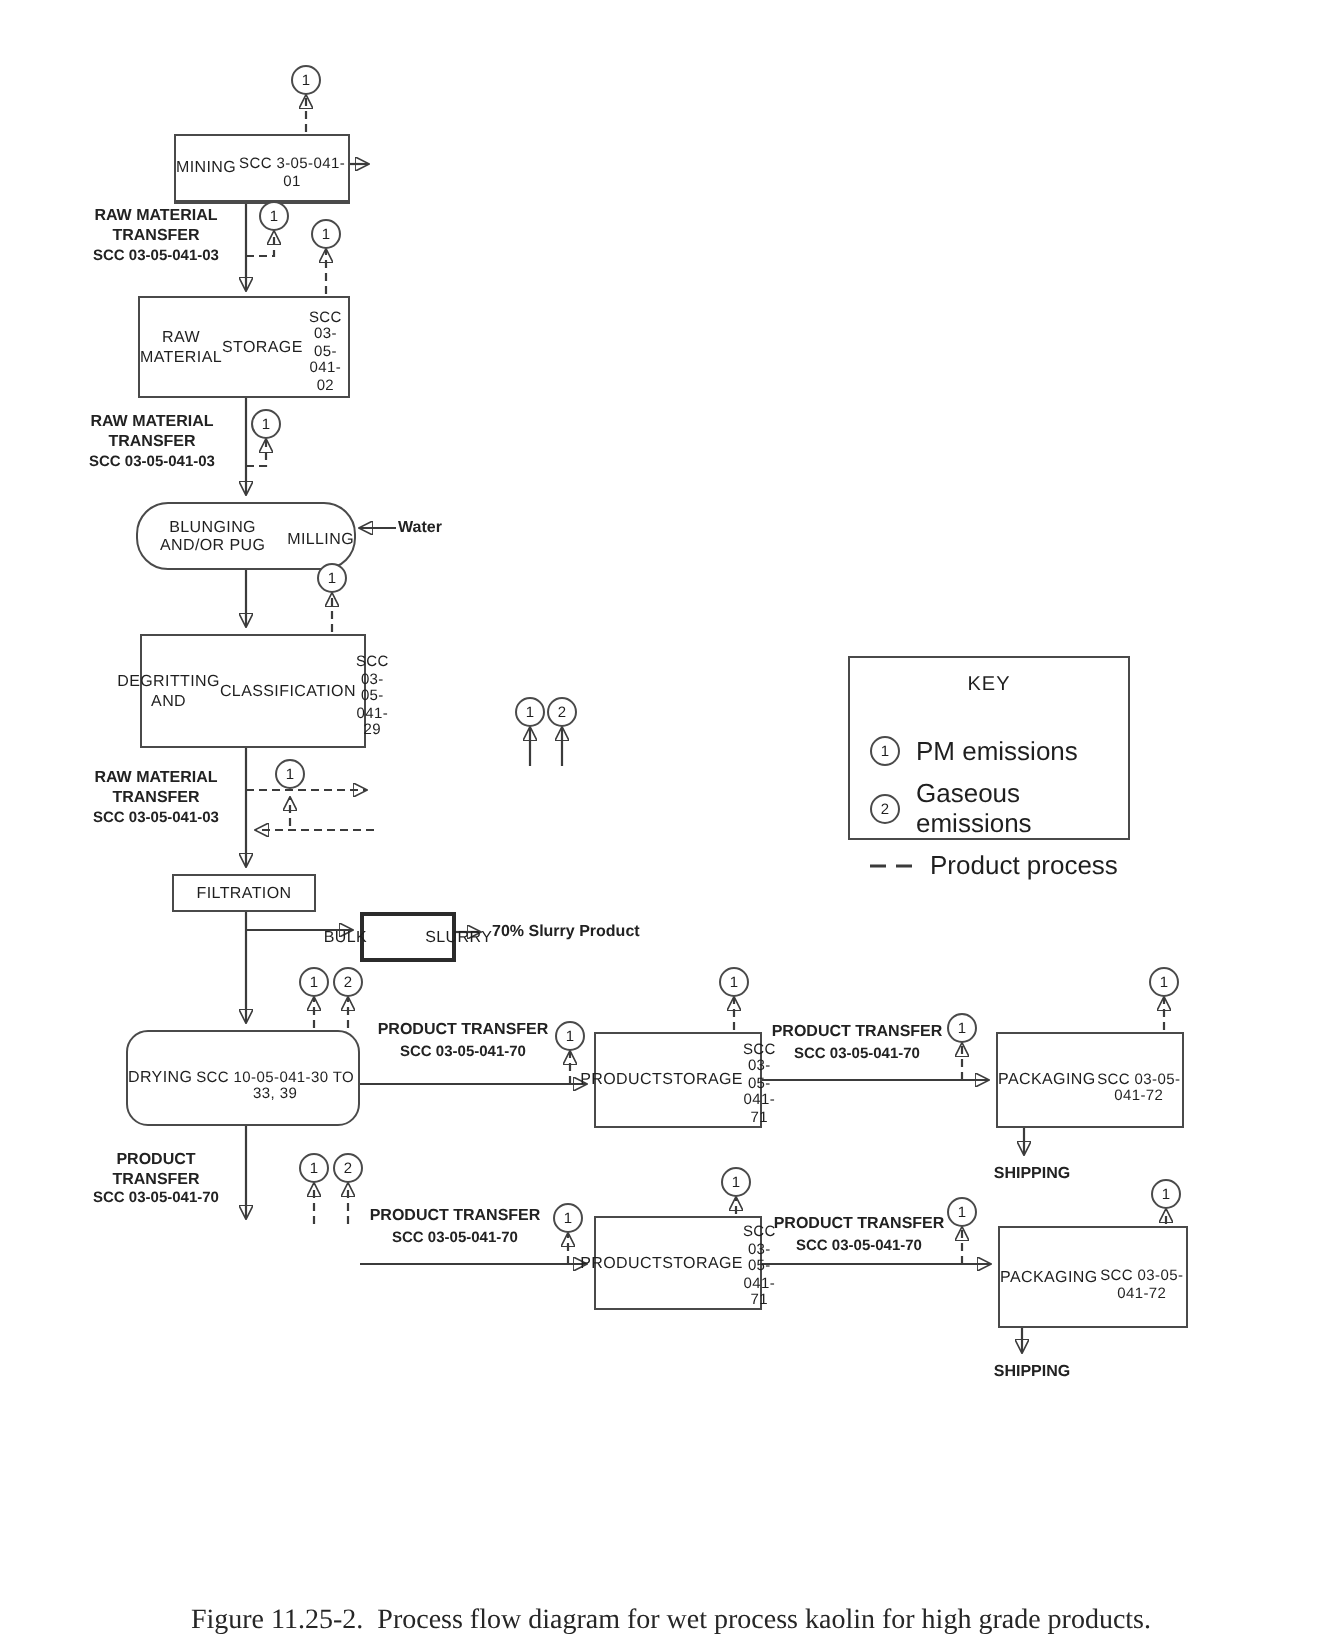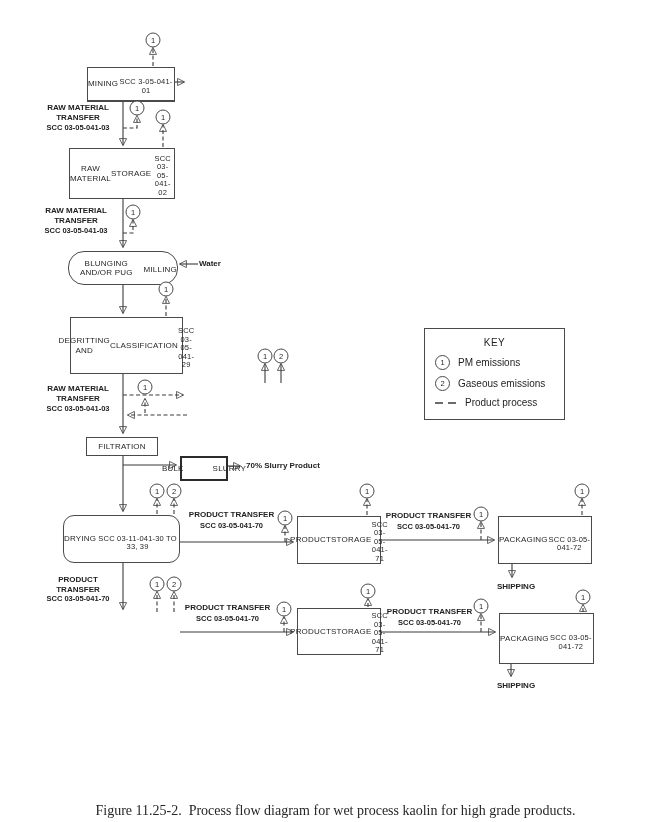--- a/index.html
+++ b/index.html
@@ -23,25 +23,25 @@
 
   .lbl{position:absolute;text-align:center;font-weight:bold;color:#222;}
   .lbl .l1{font-size:8px;line-height:9.5px;}
   .lbl .scc{font-size:7.5px;line-height:8.5px;margin-top:2px;}
   .plain{font-weight:bold;font-size:8px;}
 
   .gap3{margin-top:3px;}.gap4{margin-top:4px;}.gap5{margin-top:5px;}.gap6{margin-top:6px;}.gap8{margin-top:8px;}
 
   .keybox{position:absolute;left:424px;top:328px;width:141px;height:92px;border:1px solid #4a4a4a;
           background:#fff;box-sizing:border-box;padding:7px 0 0 10px;}
-  .keybox .ktitle{text-align:center;font-size:10px;letter-spacing:.5px;margin:1px 10px 7px 0;}
+  .keybox .ktitle{text-align:center;font-size:10px;letter-spacing:.5px;margin:1px 10px 20px 0;}
   .krow{display:flex;align-items:center;gap:8px;margin-bottom:6px;}
   .kcircle{width:13px;height:13px;border:1px solid #4a4a4a;border-radius:50%;flex:0 0 auto;
            display:flex;align-items:center;justify-content:center;font-size:7.5px;background:#fff;}
-  .klabel{font-size:10px;}
+  .klabel{font-size:13px;}
   .kdash{width:22px;flex:0 0 auto;}
 
   .caption{position:absolute;left:0;right:0;top:766px;text-align:center;
            font-family:"Liberation Serif",serif;font-size:14px;line-height:18px;color:#262626;
            white-space:pre-wrap;}
 </style>
 </head>
 <body>
 
 <div class="page">
@@ -121,21 +121,21 @@
     <div class="nm">FILTRATION</div>
   </div>
 
   <div class="box b-bold" style="left:180px;top:456px;width:44px;height:21px;gap:29px;">
     <div class="nm">BULK</div>
     <div class="nm">SLURRY</div>
   </div>
 
   <div class="box" style="left:63px;top:515px;width:115px;height:46px;border-radius:11px;">
     <div class="nm">DRYING</div>
-    <div class="scc gap8">SCC 03-11-041-30 TO 33, 39</div>
+    <div class="scc gap8">SCC 10-05-041-30 TO 33, 39</div>
   </div>
 
   <div class="box" style="left:297px;top:516px;width:82px;height:46px;">
     <div class="nm">PRODUCT</div>
     <div class="nm">STORAGE</div>
     <div class="scc gap4">SCC 03-05-041-71</div>
   </div>
 
   <div class="box" style="left:498px;top:516px;width:92px;height:46px;">
     <div class="nm">PACKAGING</div>

